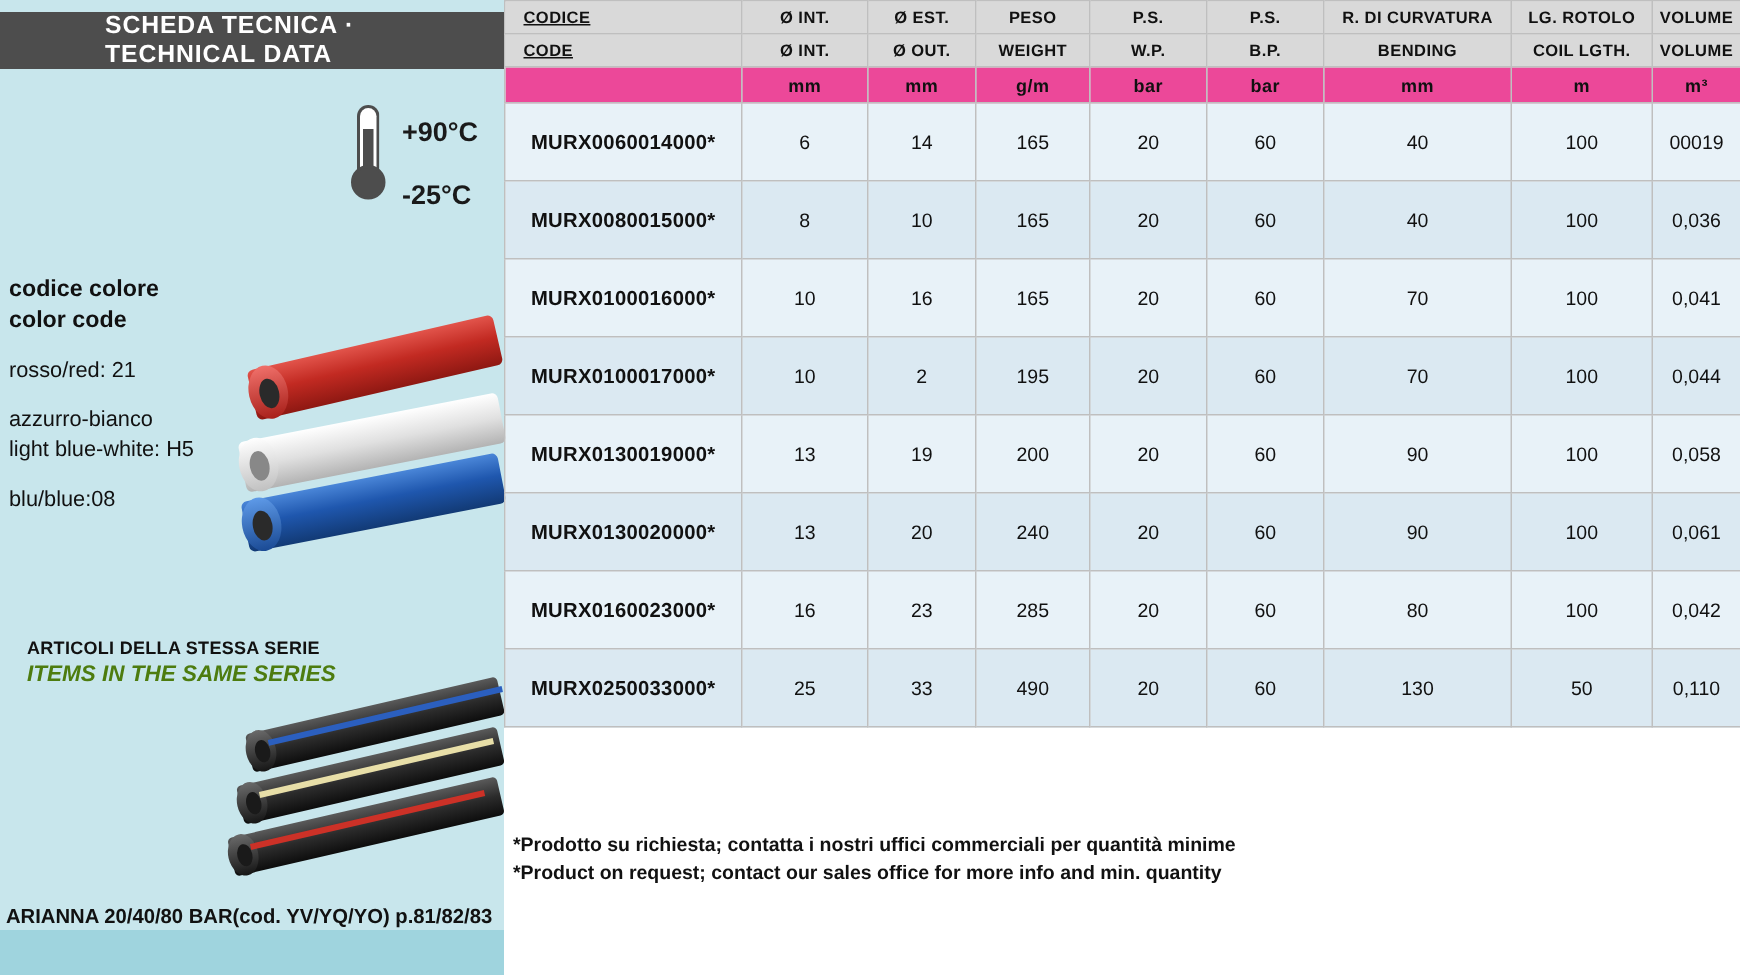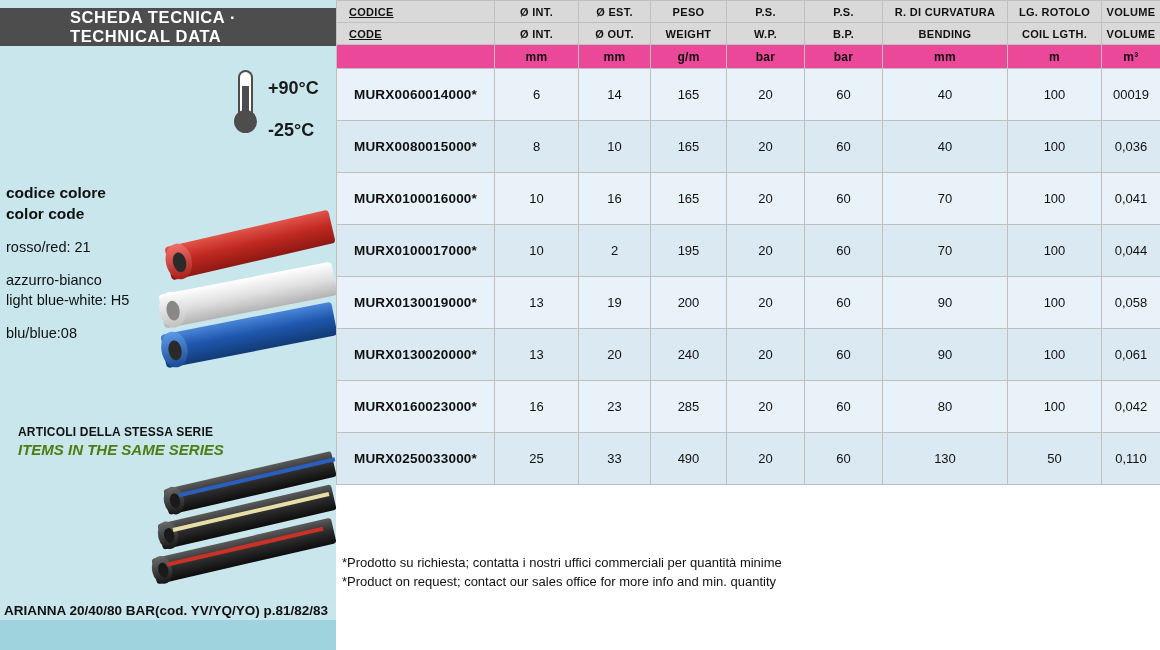--- a/index.html
+++ b/index.html
@@ -221,21 +221,21 @@
   col.c8 { width: 59px; }
   #notes {
     position: absolute;
     left: 342px; top: 553px;
     width: 800px;
     font-size: 13px;
     color: #111;
     line-height: 19px;
     font-weight: bold;
   }
-  #notes div { font-weight: normal; }
+  #notes div { font-weight: bold; }
   #teal-foot {
     position: absolute;
     left: 0; top: 620px;
     width: 336px; height: 30px;
     background: #9fd4de;
   }
 </style>
 </head>
 <body>
 

